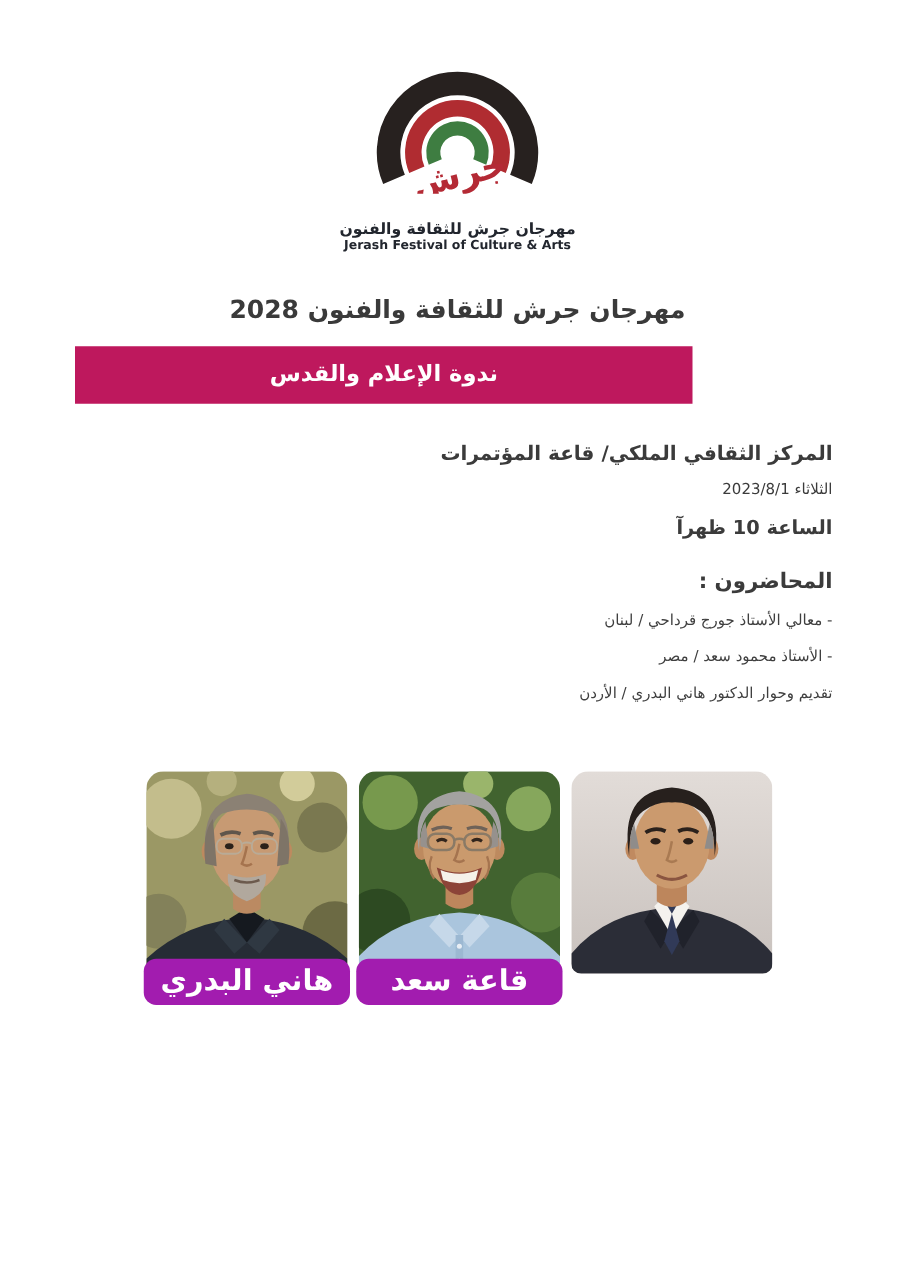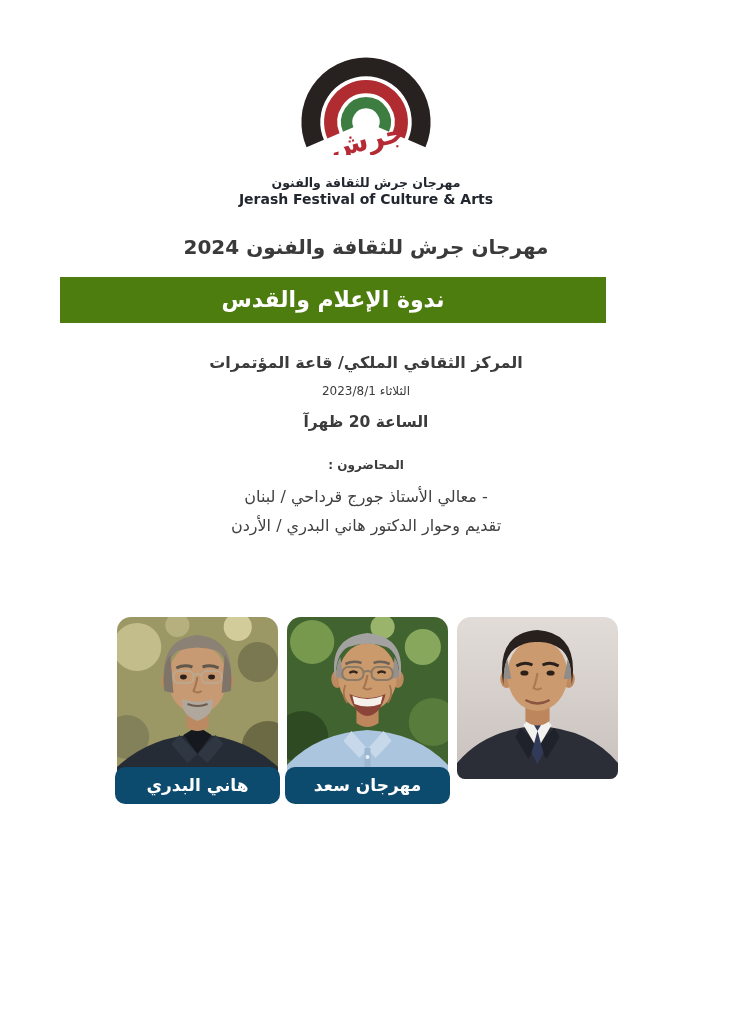--- a/index.html
+++ b/index.html
@@ -22,75 +22,75 @@
     display: flex; flex-direction: column; align-items: center;
   }
   .logo-arcs { width: 142px; height: 99px; display: block; }
   .logo-ar {
     margin-top: 20px;
     font-size: 12.5px; font-weight: bold; color: #22262e;
     direction: rtl; letter-spacing: 0;
   }
   .logo-en {
     margin-top: 1px;
-    font-size: 14px; font-weight: bold; color: #22262e;
+    font-size: 10px; font-weight: bold; color: #22262e;
   }
 
   
   .main-title {
     position: absolute;
     top: 235px; left: 0; right: 0;
     text-align: center; direction: rtl;
     font-size: 20px; font-weight: bold; color: #3a3a3a;
   }
   .session-banner {
     position: absolute;
     top: 277px; left: 60px;
-    width: 546px; height: 46px;
-    background: #4d7c0f;
+    width: 494px; height: 46px;
+    background: #be185d;
     color: #ffffff;
     direction: rtl; text-align: center;
-    font-size: 22px; font-weight: bold;
+    font-size: 18px; font-weight: bold;
     line-height: 46px;
   }
 
   
   .details {
     position: absolute;
     top: 352px; right: 66px; left: 66px;
-    direction: rtl; text-align: center;
+    direction: rtl; text-align: right;
     color: #3b3b3b;
   }
   .details .venue { font-size: 16px; font-weight: bold; line-height: 22px; margin-bottom: 6px; }
   .details .date  { font-size: 12px; font-weight: normal; line-height: 22px; margin-bottom: 9px; }
   .details .time  { font-size: 15.5px; font-weight: bold; line-height: 22px; margin-bottom: 21px; }
-  .details .speakers-heading { font-size: 12px; font-weight: bold; line-height: 22px; margin-bottom: 6px; }
-  .details .speaker-line { font-size: 16px; font-weight: normal; line-height: 29px; color: #3f3f3f; }
+  .details .speakers-heading { font-size: 17px; font-weight: bold; line-height: 22px; margin-bottom: 6px; }
+  .details .speaker-line { font-size: 12px; font-weight: normal; line-height: 29px; color: #3f3f3f; }
 
   
   .cards {
     position: absolute;
     top: 617px; left: 117px;
     width: 501px; height: 187px;
     display: flex; gap: 9px;
     direction: rtl;
   }
   .card { position: relative; flex: 1; }
   .card .photo {
     position: absolute; top: 0; left: 0; right: 0; height: 162px;
     border-radius: 14px 14px 8px 8px;
     overflow: hidden;
   }
   .card .photo svg { width: 100%; height: 100%; display: block; }
   .card .plate {
     position: absolute; bottom: 0; left: -2px; right: -2px; height: 37px;
-    background: #0c4a6e;
+    background: #a21caf;
     border-radius: 10px;
     color: #ffffff; direction: rtl; text-align: center;
-    font-size: 17px; font-weight: bold; line-height: 37px;
+    font-size: 23px; font-weight: bold; line-height: 37px;
     z-index: 2;
   }
 </style>
 </head>
 <body>
 
 <div class="page">
 
   <div class="logo-wrap">
     <svg class="logo-arcs" viewBox="0 0 150 105" aria-hidden="true">
@@ -100,30 +100,31 @@
       <path d="M 40.48 84.65 A 37.5 37.5 0 1 1 109.52 84.65" fill="none" stroke="#b02c31" stroke-width="14" stroke-linecap="butt"></path>
 
       <path d="M 56.13 78.01 A 20.5 20.5 0 1 1 93.87 78.01" fill="none" stroke="#3e7d41" stroke-width="12" stroke-linecap="butt"></path>
 
       <text x="76" y="99" text-anchor="middle" font-size="30" font-weight="bold" fill="#b42a35" transform="rotate(-14 76 88)">جرش</text>
     </svg>
     <div class="logo-ar" dir="rtl">مهرجان جرش للثقافة والفنون</div>
     <div class="logo-en">Jerash Festival of Culture &amp; Arts</div>
   </div>
 
-  <div class="main-title">مهرجان جرش للثقافة والفنون 2024</div>
+  <div class="main-title">مهرجان جرش للثقافة والفنون 2028</div>
 
   <div class="session-banner">ندوة الإعلام والقدس</div>
 
   <div class="details">
     <div class="venue">المركز الثقافي الملكي/ قاعة المؤتمرات</div>
     <div class="date">الثلاثاء 2023/8/1</div>
-    <div class="time">الساعة 20 ظهرآ</div>
+    <div class="time">الساعة 10 ظهرآ</div>
     <div class="speakers-heading">المحاضرون :</div>
     <div class="speaker-line">- معالي الأستاذ جورج قرداحي / لبنان</div>
+    <div class="speaker-line">- الأستاذ محمود سعد / مصر</div>
     <div class="speaker-line">تقديم وحوار الدكتور هاني البدري / الأردن</div>
   </div>
 
   <div class="cards">
 
     <div class="card">
       <div class="photo">
         <svg viewBox="0 0 160 162" preserveAspectRatio="none" aria-hidden="true">
           <defs>
             <linearGradient id="bgG" x1="0" y1="0" x2="0" y2="1">
@@ -199,21 +200,21 @@
           <path d="M62,56 Q66,53 70,56" stroke="#32251c" stroke-width="2.4" fill="none"></path>
           <path d="M90,56 Q94,53 98,56" stroke="#32251c" stroke-width="2.4" fill="none"></path>
           <path d="M80,58 Q78,68 76,71 Q80,74 84,71" stroke="#a5744f" stroke-width="2" fill="none"></path>
 
           <path d="M62,77 Q80,85 98,77 Q93,98 80,99 Q67,98 62,77 Z" fill="#8c4438"></path>
           <path d="M65,79 Q80,85 95,79 L93,87 Q80,92 67,87 Z" fill="#f5f1ea"></path>
           <path d="M58,68 Q54,78 60,86" stroke="#a5744f" stroke-width="1.8" fill="none"></path>
           <path d="M102,68 Q106,78 100,86" stroke="#a5744f" stroke-width="1.8" fill="none"></path>
         </svg>
       </div>
-      <div class="plate">مهرجان سعد</div>
+      <div class="plate">قاعة سعد</div>
     </div>
 
     <div class="card">
       <div class="photo">
         <svg viewBox="0 0 160 162" preserveAspectRatio="none" aria-hidden="true">
           <rect width="160" height="162" fill="#9b9865"></rect>
           <circle cx="20" cy="30" r="24" fill="#c3bd8c"></circle>
           <circle cx="120" cy="10" r="14" fill="#d2cc9a"></circle>
           <circle cx="140" cy="45" r="20" fill="#7a7850"></circle>
           <circle cx="150" cy="130" r="26" fill="#6c6a44"></circle>

